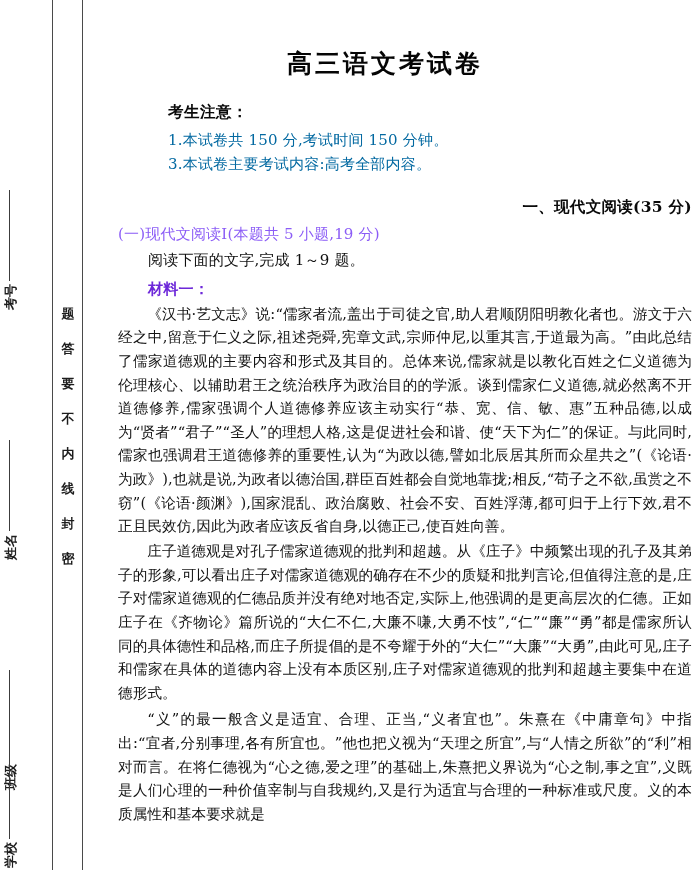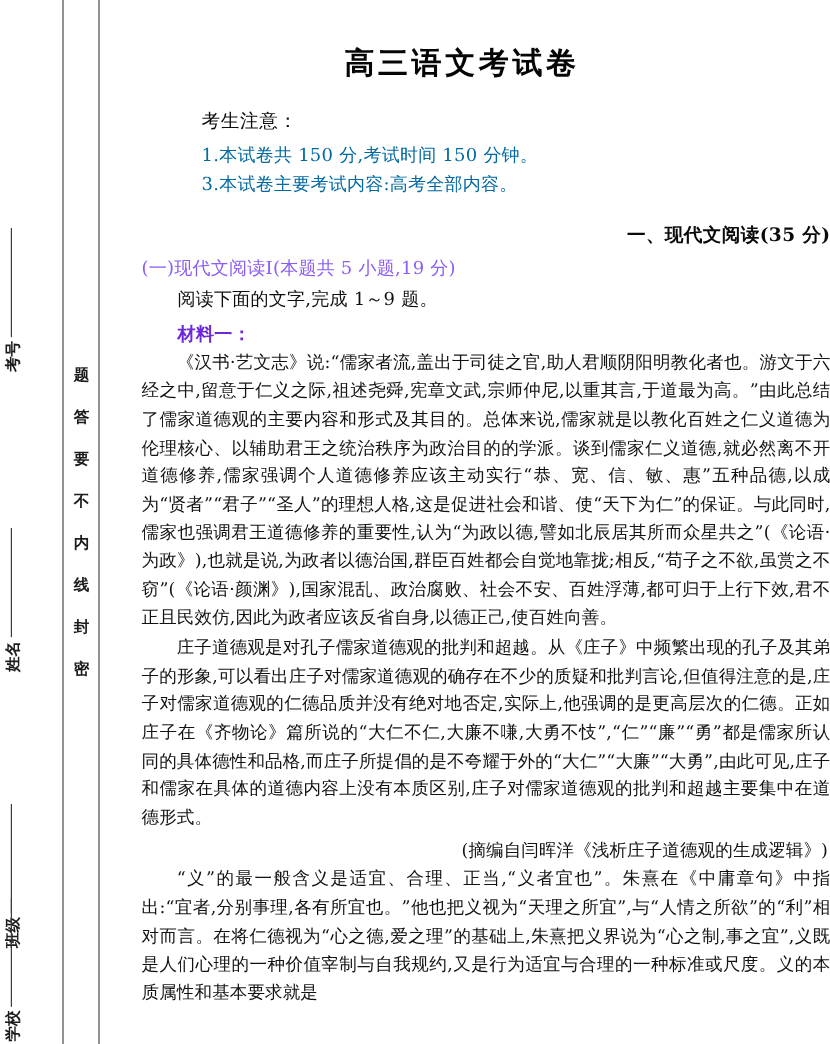--- a/index.html
+++ b/index.html
@@ -88,42 +88,42 @@
   
   #field-kaohao  { transform: rotate(-90deg) translate(-310px, 0px); }
   #field-xingming{ transform: rotate(-90deg) translate(-560px, 0px); }
   #field-banji   { transform: rotate(-90deg) translate(-790px, 0px); }
   #field-xuexiao { transform: rotate(-90deg) translate(-868px, 0px); }
 
   
   #content {
     position: absolute;
     left: 118px;
-    top: 0;
+    top: 11px;
     width: 574px;
     height: 627px;
   }
 
   #doc-title {
     margin-top: 36px;
     text-align: center;
     font-family: "DejaVu Sans", "Liberation Sans", sans-serif;
     font-weight: 700;
     font-size: 25px;
     letter-spacing: 3px;
     color: #050505;
     padding-right: 40px;
   }
 
   .notice {
     margin-top: 22px;
     padding-left: 50px;
   }
   .notice-title {
-    font-weight: 400;
+    font-weight: 700;
     font-size: 15.5px;
     letter-spacing: 0.5px;
     margin-bottom: 5px;
     color: #0a0a0a;
   }
   .notice-item {
     font-size: 15px;
     line-height: 1.62;
     letter-spacing: 0.2px;
     color: #0369a1;
@@ -231,18 +231,17 @@
       <div class="notice-item">3.本试卷主要考试内容:高考全部内容。</div>
     </div>
 
     <div class="section-head">一、现代文阅读(35 分)</div>
     <div class="subsection">(一)现代文阅读Ⅰ(本题共 5 小题,19 分)</div>
     <div class="instruction">阅读下面的文字,完成 1～9 题。</div>
 
     <div class="material-label">材料一：</div>
     <div class="para">《汉书·艺文志》说:“儒家者流,盖出于司徒之官,助人君顺阴阳明教化者也。游文于六经之中,留意于仁义之际,祖述尧舜,宪章文武,宗师仲尼,以重其言,于道最为高。”由此总结了儒家道德观的主要内容和形式及其目的。总体来说,儒家就是以教化百姓之仁义道德为伦理核心、以辅助君王之统治秩序为政治目的的学派。谈到儒家仁义道德,就必然离不开道德修养,儒家强调个人道德修养应该主动实行“恭、宽、信、敏、惠”五种品德,以成为“贤者”“君子”“圣人”的理想人格,这是促进社会和谐、使“天下为仁”的保证。与此同时,儒家也强调君王道德修养的重要性,认为“为政以德,譬如北辰居其所而众星共之”(《论语·为政》),也就是说,为政者以德治国,群臣百姓都会自觉地靠拢;相反,“苟子之不欲,虽赏之不窃”(《论语·颜渊》),国家混乱、政治腐败、社会不安、百姓浮薄,都可归于上行下效,君不正且民效仿,因此为政者应该反省自身,以德正己,使百姓向善。</div>
     <div class="para tight">庄子道德观是对孔子儒家道德观的批判和超越。从《庄子》中频繁出现的孔子及其弟子的形象,可以看出庄子对儒家道德观的确存在不少的质疑和批判言论,但值得注意的是,庄子对儒家道德观的仁德品质并没有绝对地否定,实际上,他强调的是更高层次的仁德。正如庄子在《齐物论》篇所说的“大仁不仁,大廉不嗛,大勇不忮”,“仁”“廉”“勇”都是儒家所认同的具体德性和品格,而庄子所提倡的是不夸耀于外的“大仁”“大廉”“大勇”,由此可见,庄子和儒家在具体的道德内容上没有本质区别,庄子对儒家道德观的批判和超越主要集中在道德形式。</div>
-    <div class="attribution">(摘编自闫晖洋《浅析庄子道德观的生成逻辑》)</div>
 
     <div class="para">“义”的最一般含义是适宜、合理、正当,“义者宜也”。朱熹在《中庸章句》中指出:“宜者,分别事理,各有所宜也。”他也把义视为“天理之所宜”,与“人情之所欲”的“利”相对而言。在将仁德视为“心之德,爱之理”的基础上,朱熹把义界说为“心之制,事之宜”,义既是人们心理的一种价值宰制与自我规约,又是行为适宜与合理的一种标准或尺度。义的本质属性和基本要求就是</div>
 
   </div>
 </div>
 
 </body></html>

